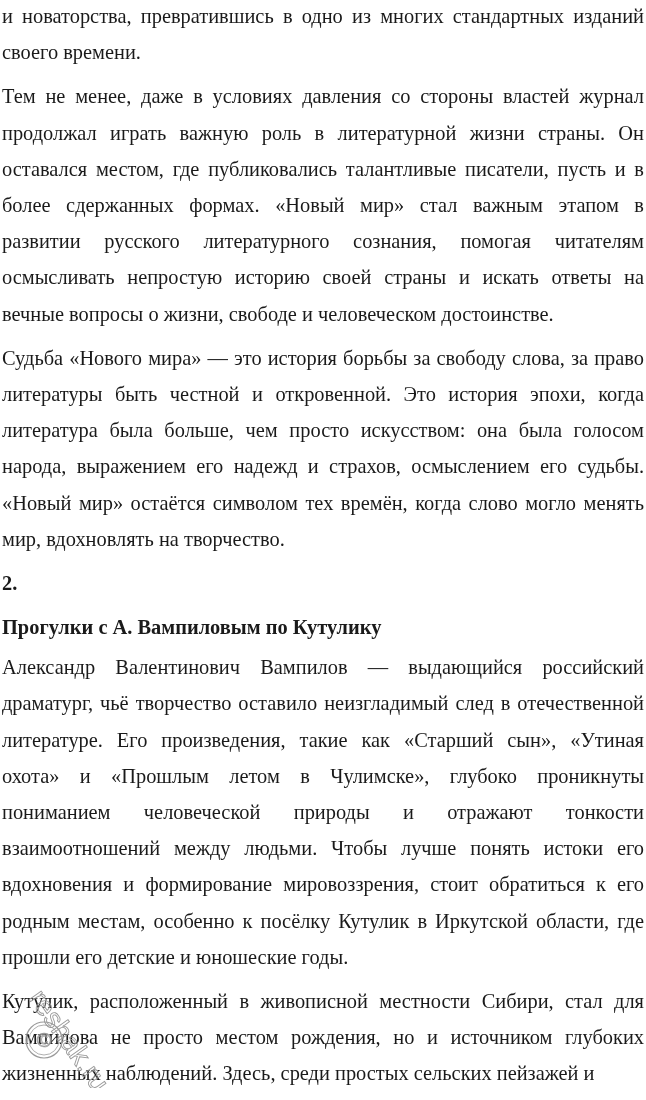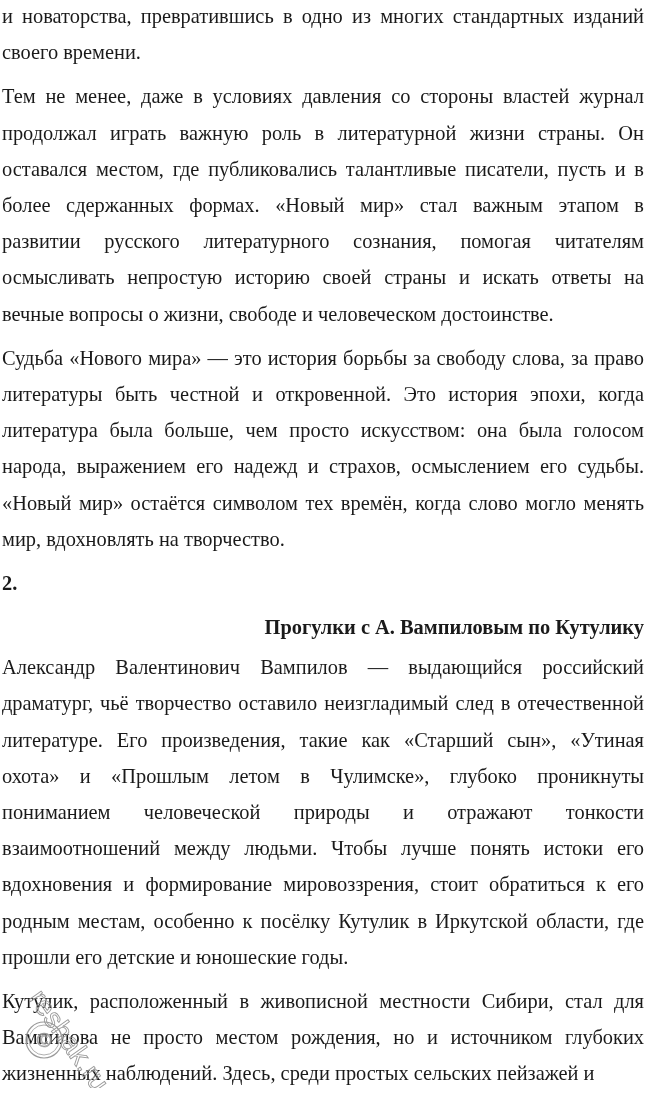--- a/index.html
+++ b/index.html
@@ -29,21 +29,21 @@
       text-align-last: left;
     }
     .section-num {
       margin: 0;
       font-weight: bold;
       height: 44px;
     }
     .section-title {
       margin: 0 0 4px 0;
       font-weight: bold;
-      text-align: right;
+      text-align: left;
     }
     .watermark {
       position: absolute;
       left: 6px;
       top: 958px;
       width: 150px;
       height: 130px;
       pointer-events: none;
     }
     .watermark svg { width: 100%; height: 100%; }

